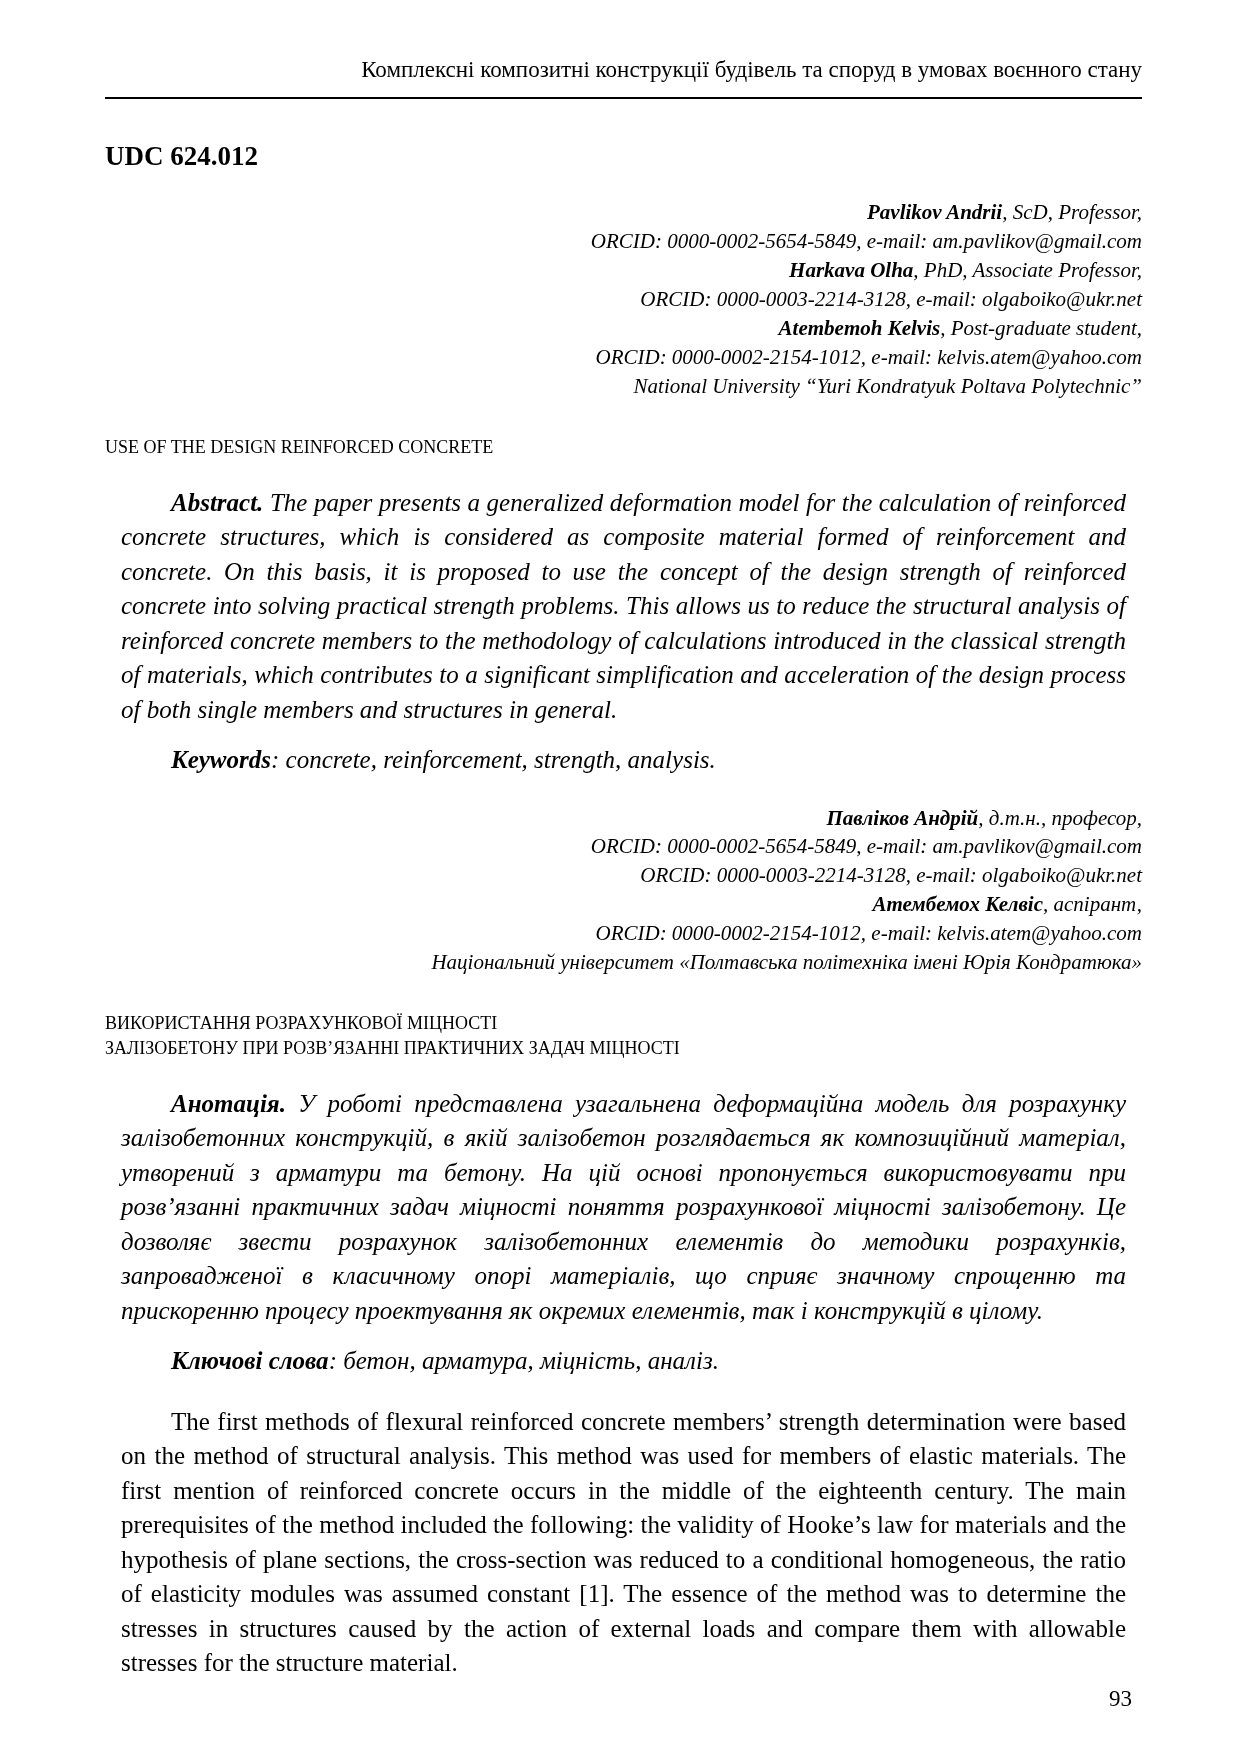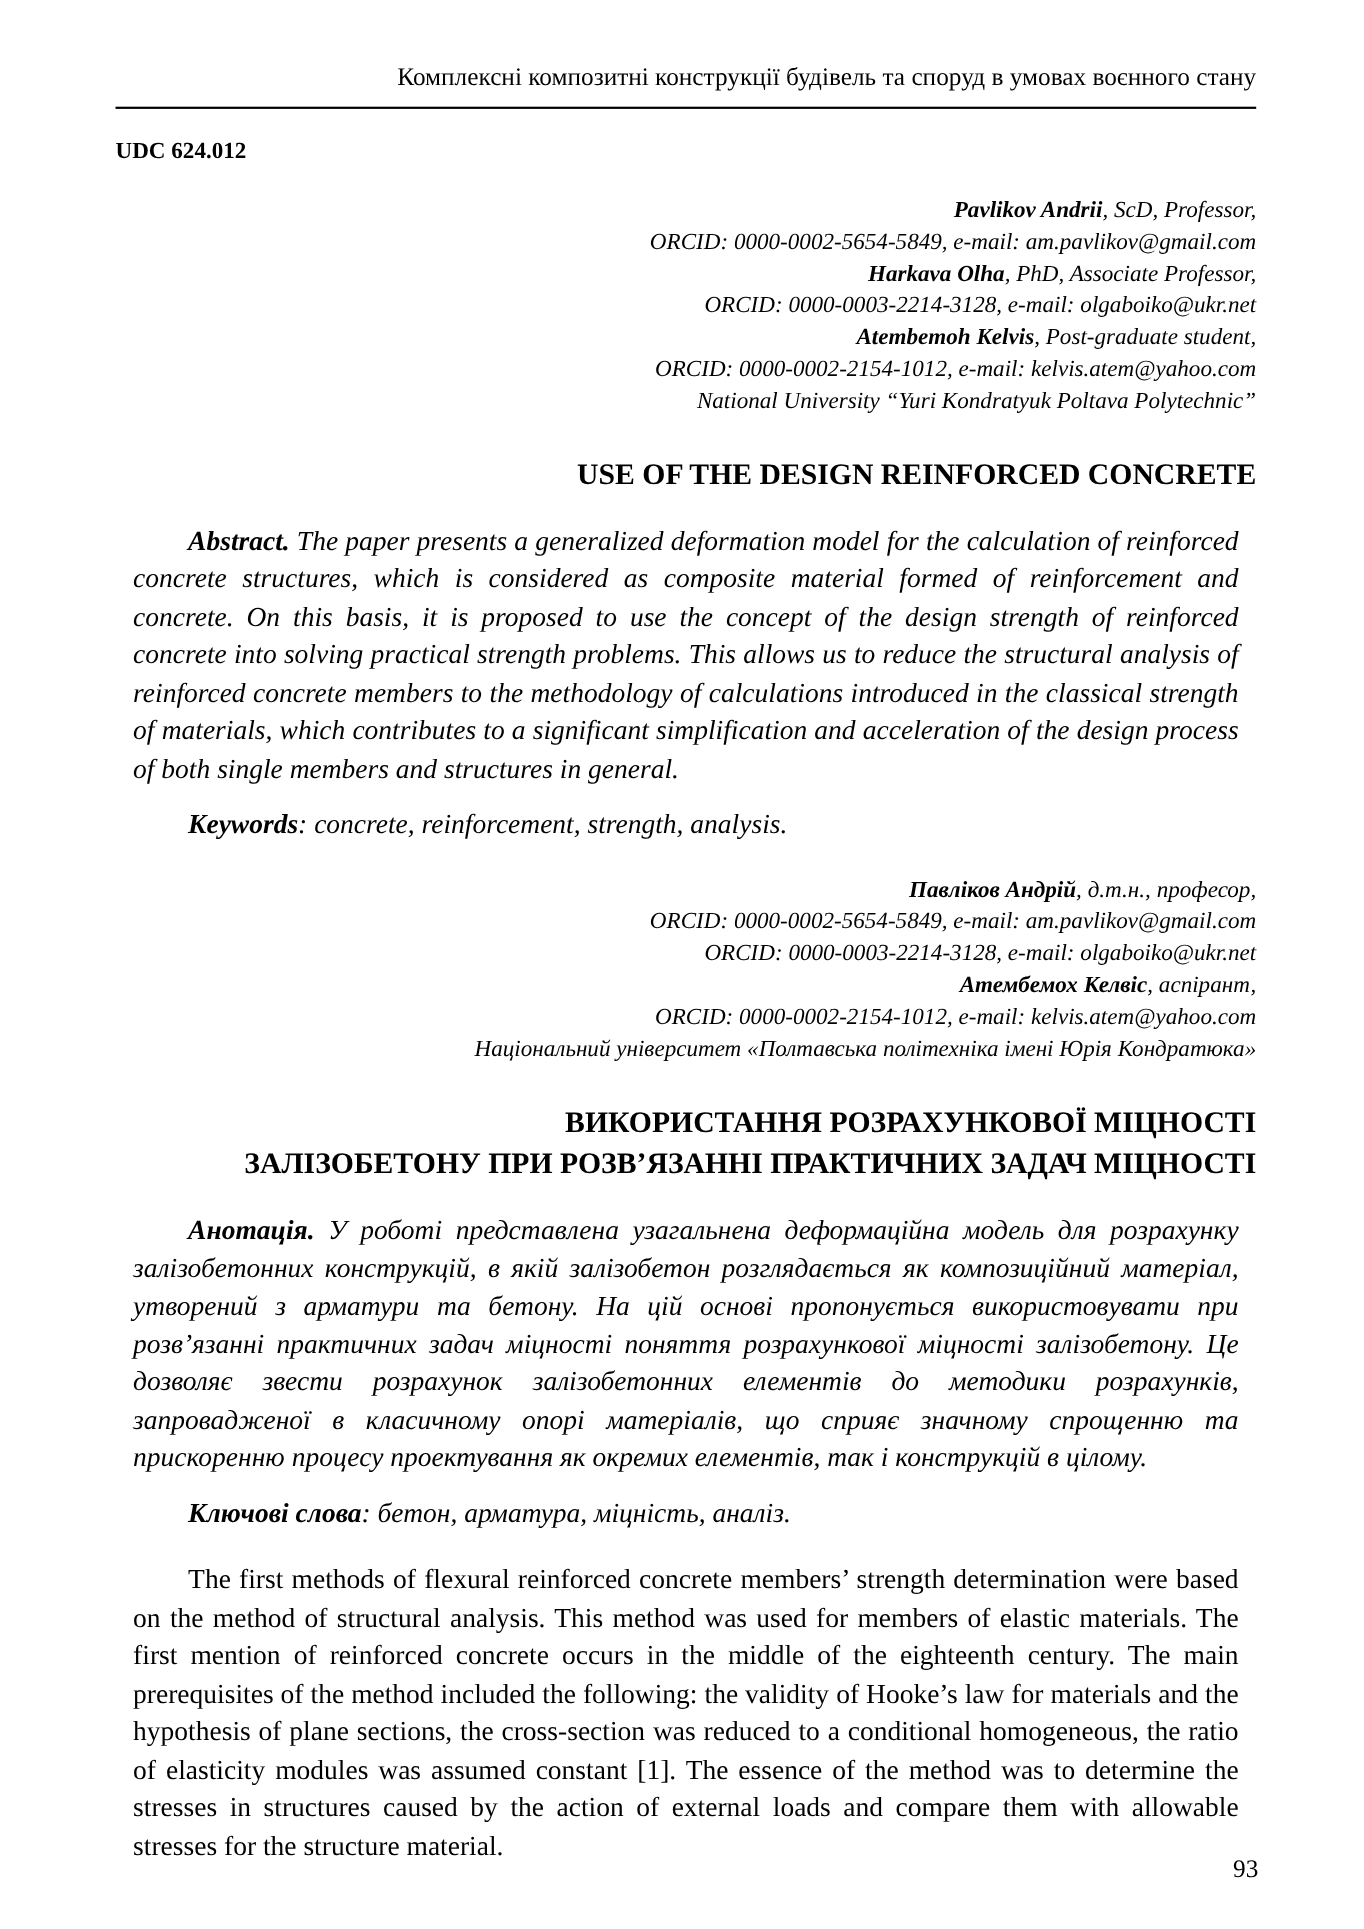--- a/index.html
+++ b/index.html
@@ -18,40 +18,40 @@
     padding: 55px 98px 0 105px;
   }
   .running-head {
     text-align: right;
     font-size: 23px;
     line-height: 1.3;
     padding-bottom: 12px;
     border-bottom: 2px solid #000;
   }
   .udc {
-    margin-top: 26px;
+    margin-top: 42px;
     font-weight: bold;
-    font-size: 21px;
+    font-size: 27px;
   }
   .authors-block {
     margin-top: 26px;
     text-align: right;
     font-style: italic;
     font-size: 21px;
     line-height: 1.38;
   }
   .authors-block .name {
     font-weight: bold;
     margin-top: 48px;
   }
   .article-title {
     margin-top: 34px;
-    text-align: right;
-    font-weight: bold;
-    font-size: 27px;
+    text-align: left;
+    font-weight: normal;
+    font-size: 18px;
     line-height: 1.38;
   }
   .para {
     margin: 16px;
     margin-top: 26px;
     text-align: justify;
     font-size: 25px;
     line-height: 1.38;
   }
   .para.italic {
@@ -61,21 +61,21 @@
     margin-top: 0;
   }
   .indent {
     text-indent: 50px;
   }
   .lead-label {
     font-weight: bold;
   }
   .page-number {
     position: absolute;
-    right: 96px;
+    right: 108px;
     bottom: 42px;
     font-size: 23px;
   }
 </style>
 </head>
 <body>
 
 <div class="page">
 
   <div class="running-head">Комплексні композитні конструкції будівель та споруд в умовах воєнного стану</div>

